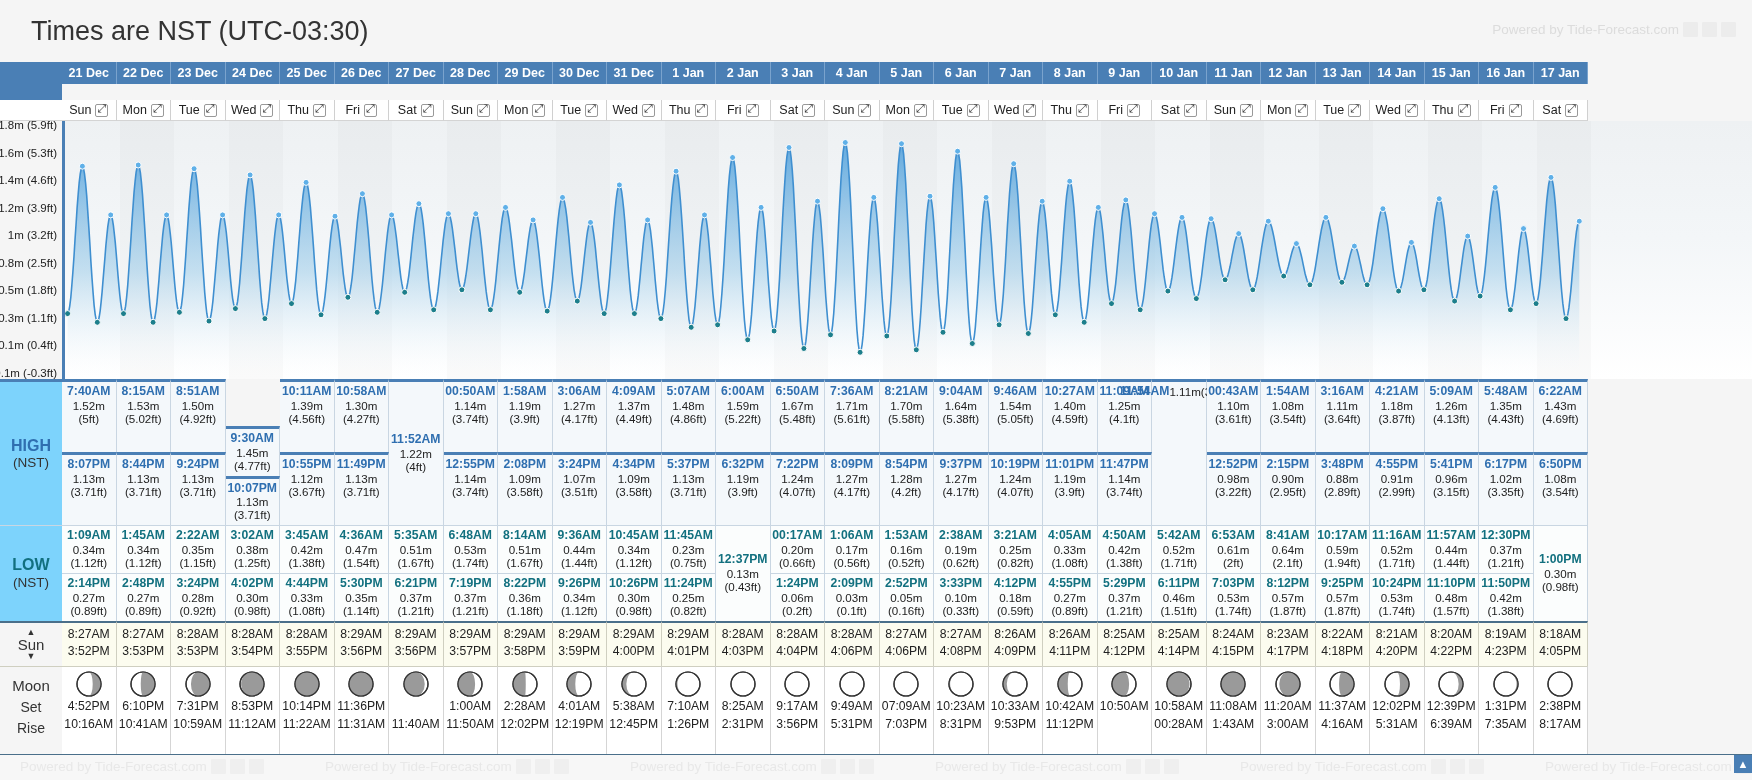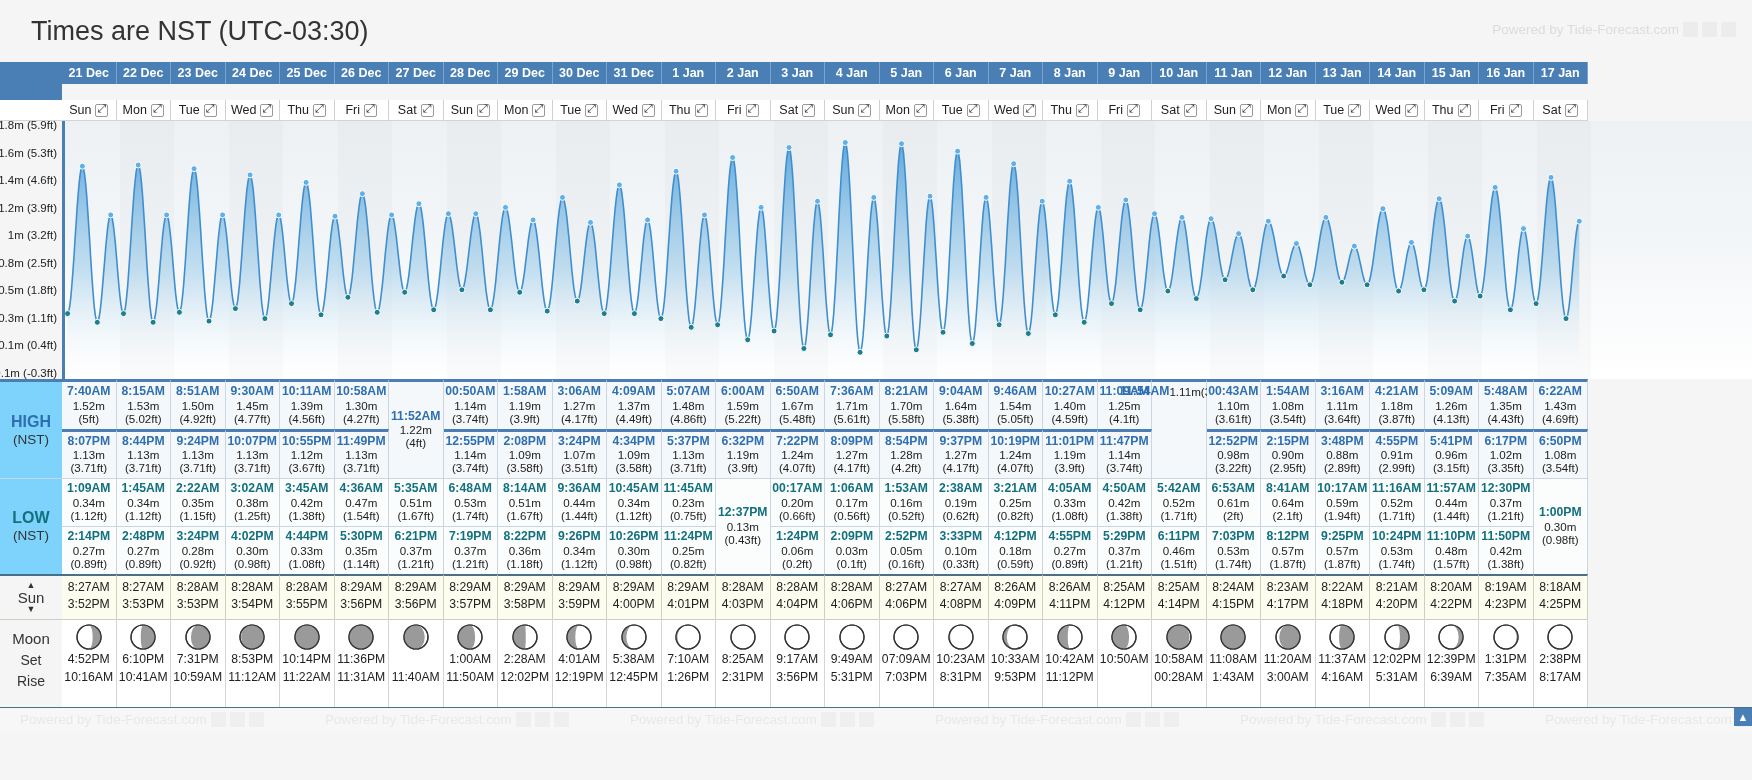--- a/index.html
+++ b/index.html
@@ -532,21 +532,21 @@
               <div class="t-m">1.50m</div>
               <div class="t-ft">(4.92ft)</div>
             </div>
             <div class="tcell subcell" style="flex: 1 1 0%;">
               <div class="t-time">9:24PM</div>
               <div class="t-m">1.13m</div>
               <div class="t-ft">(3.71ft)</div>
             </div>
           </div>
           <div class="col tidegroup">
-            <div class="tcell" style="flex: 1 1 0%;">
+            <div class="tcell" style="flex: 1 1 0%; margin-top: 47px;">
               <div class="t-time">9:30AM</div>
               <div class="t-m">1.45m</div>
               <div class="t-ft">(4.77ft)</div>
             </div>
             <div class="tcell subcell" style="flex: 1 1 0%;">
               <div class="t-time">10:07PM</div>
               <div class="t-m">1.13m</div>
               <div class="t-ft">(3.71ft)</div>
             </div>
           </div>
@@ -1276,21 +1276,21 @@
           <div class="col suncell">
             <div>8:20AM</div>
             <div>4:22PM</div>
           </div>
           <div class="col suncell">
             <div>8:19AM</div>
             <div>4:23PM</div>
           </div>
           <div class="col suncell">
             <div>8:18AM</div>
-            <div>4:25PM</div>
+            <div>4:05PM</div>
           </div>
         </div>
     </div>
 
     <div class="row moonrow">
       <div class="gutter">
         <span class="moon-word">Moon</span>
         <span class="sr-word">Set</span>
         <span class="sr-word">Rise</span>
       </div>

